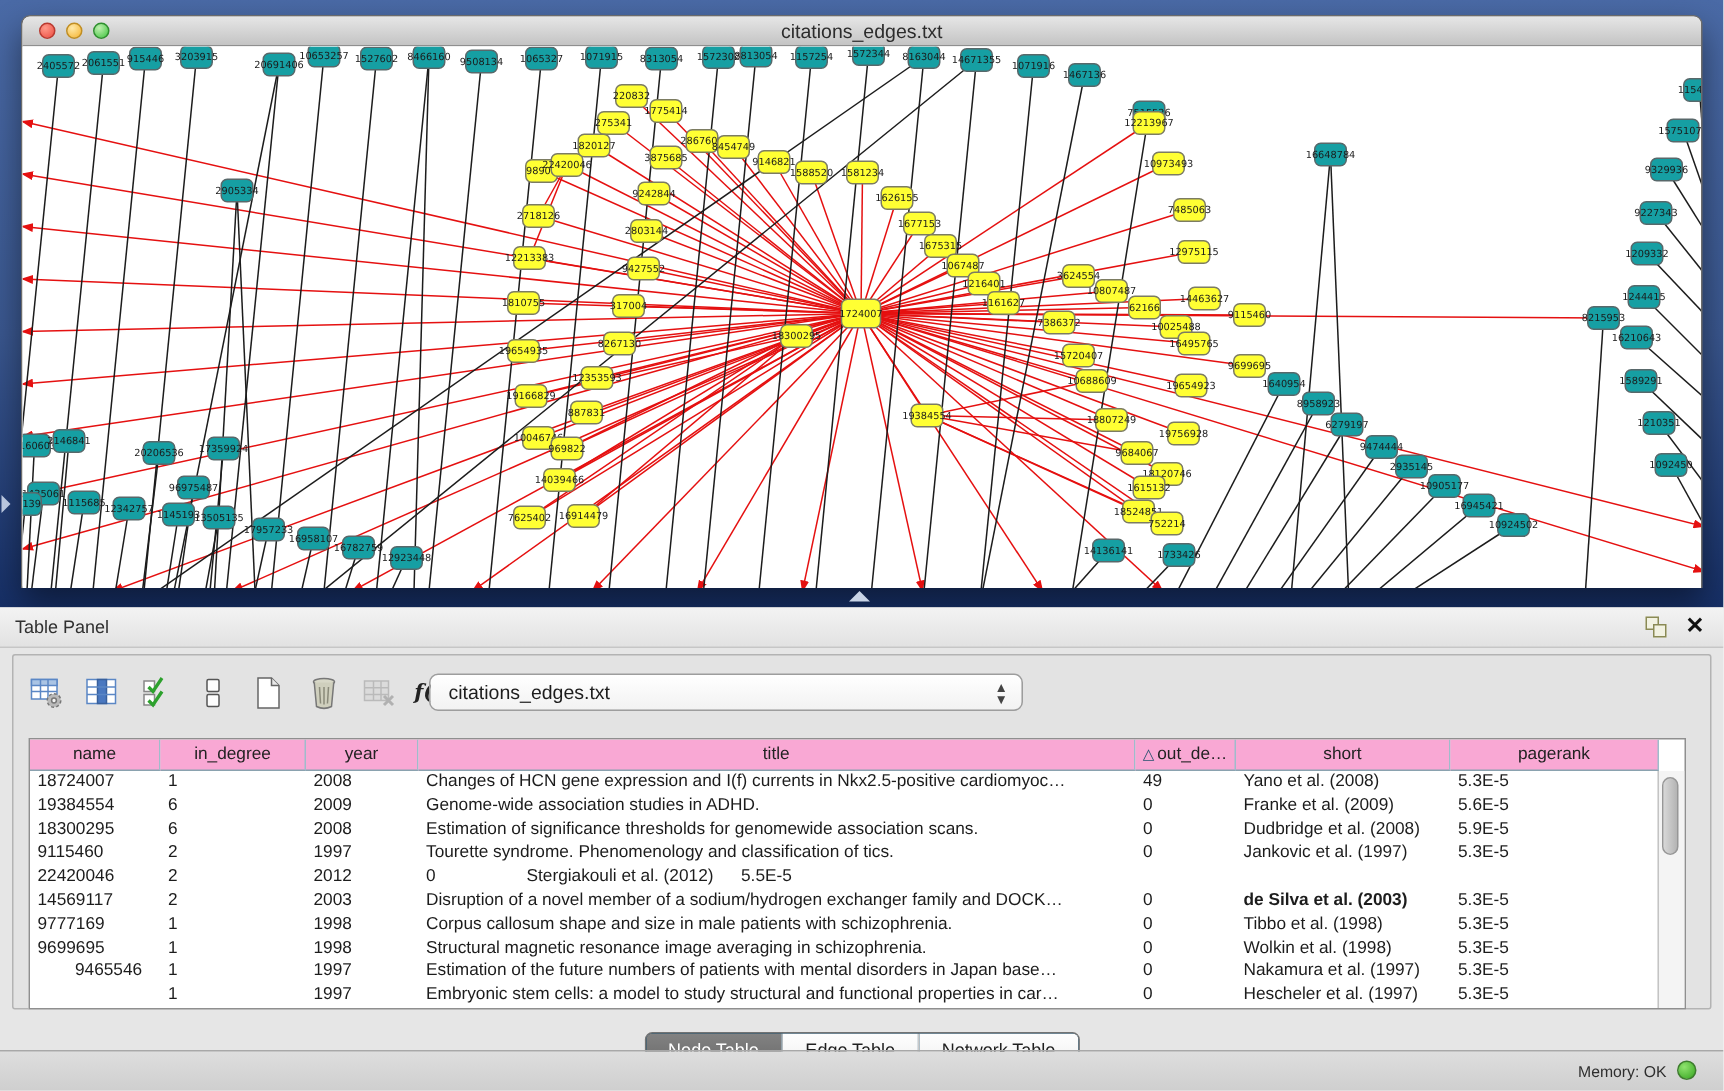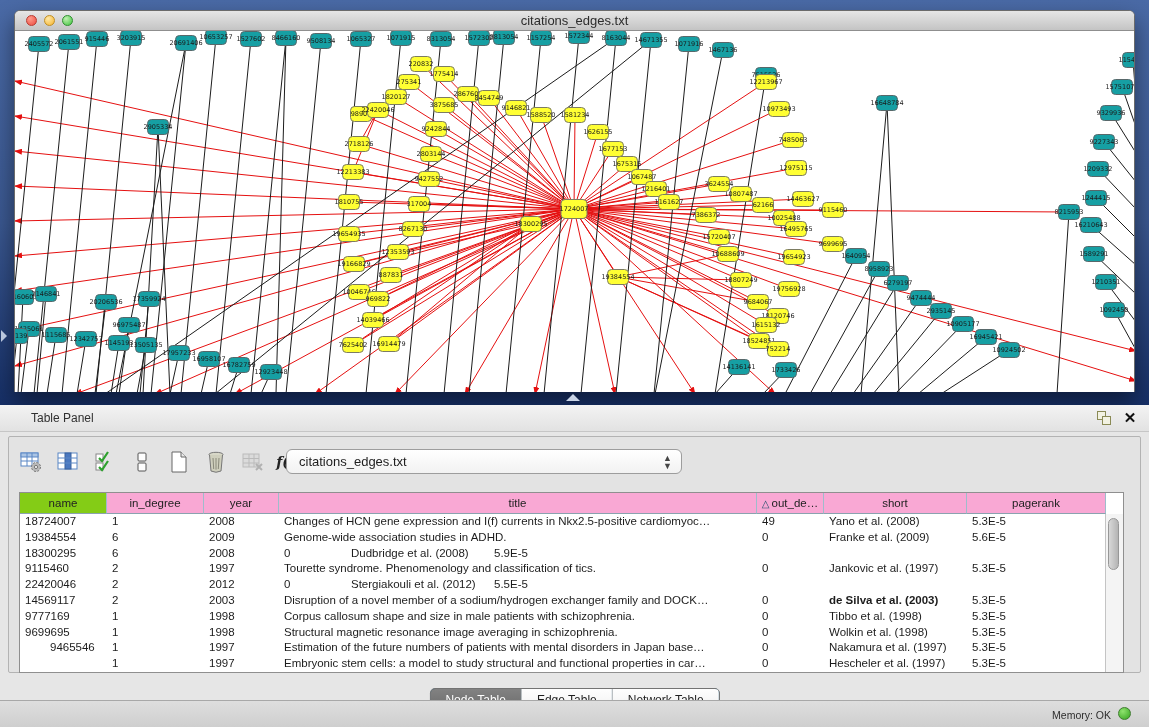--- a/index.html
+++ b/index.html
@@ -28,21 +28,21 @@
   .nt{fill:#169FA3;stroke:#58686a;stroke-width:1;}
   .splitter-grip{position:absolute;left:566px;top:394px;width:0;height:0;cursor:row-resize;
      border-left:7px solid transparent;border-right:7px solid transparent;border-bottom:7px solid #c9d4e6;}
   .left-grip{position:absolute;left:1px;top:330px;width:0;height:0;
      border-top:6px solid transparent;border-bottom:6px solid transparent;border-left:6px solid #b9c6dd;}
 
   
   .bottom{position:absolute;left:0;top:405px;width:1149px;height:322px;background:#e6e6e6;}
   .panel-header{position:absolute;left:0;top:0;width:1149px;height:26px;
      background:linear-gradient(#f3f3f3,#e2e2e2);border-bottom:1px solid #c6c6c6;}
-  .panel-header .ptitle{position:absolute;left:10px;top:6px;font-size:12px;color:#303030;margin-left:21px;}
+  .panel-header .ptitle{position:absolute;left:10px;top:6px;font-size:12px;color:#303030;}
   .ph-btn{position:absolute;top:4px;width:18px;height:18px;background:none;border:none;padding:0;cursor:pointer;}
   .ph-detach{right:36px;}
   .ph-close{right:10px;font-size:15px;font-weight:bold;color:#111;line-height:18px;}
   .detach-sq{position:absolute;box-sizing:border-box;border:1.5px solid #8a8a55;background:#f2f2e2;}
   .panel-box{position:absolute;left:8px;top:31px;width:1133px;height:237px;box-sizing:border-box;
      background:#e3e3e3;border:1px solid #b3b3b3;border-radius:2px;}
 
   
   .toolbar{position:absolute;left:8px;top:8px;height:34px;display:flex;align-items:center;gap:9px;}
   .tb-btn{width:28px;height:28px;background:none;border:none;padding:1px;cursor:pointer;
@@ -53,21 +53,21 @@
      font-size:13px;color:#1d1d1d;text-align:left;padding:0 26px 0 12px;cursor:pointer;}
   .combo .stepper{position:absolute;right:9px;top:4px;font-size:9px;color:#444;line-height:8px;}
 
   
   .tablewrap{position:absolute;left:10px;top:55px;width:1105px;height:181px;box-sizing:border-box;
      background:#fff;border:1px solid #8f8f8f;overflow:hidden;}
   .thead{display:flex;height:21px;}
   .th{box-sizing:border-box;height:21px;line-height:20px;font-size:11.5px;color:#222;text-align:center;
      background:#f9a8d4;border-right:1px solid #9fbccb;border-bottom:1px solid #8aa2af;
      overflow:hidden;white-space:nowrap;cursor:pointer;}
-  .th.first{background:#84cc16;}
+  .th.first{background:#f9a8d4;}
   .sortmark{color:#27526f;font-size:10px;margin-right:2px;}
   .trow{display:flex;height:15.8px;cursor:default;}
   .td{box-sizing:border-box;font-size:11.5px;line-height:15.8px;color:#1c1c1c;
      padding-left:5px;border-right:1px solid transparent;overflow:hidden;white-space:nowrap;}
   .vscroll{position:absolute;right:0;top:21px;bottom:0;width:17px;background:#f4f4f4;border-left:1px solid #c4c4c4;}
   .vthumb{position:absolute;left:2px;top:4px;width:11px;height:52px;border-radius:6px;cursor:pointer;
      background:linear-gradient(90deg,#d8d8d8,#b4b4b4);border:1px solid #979797;box-sizing:border-box;}
 
   
   .tabbar{position:absolute;left:50%;top:267px;transform:translateX(-50%);display:inline-flex;
@@ -623,20 +623,21 @@
             <div class="td" style="width: 75px;">2009</div>
             <div class="td" style="width: 478px;">Genome-wide association studies in ADHD.</div>
             <div class="td" style="width: 67px;">0</div>
             <div class="td" style="width: 143px;">Franke et al. (2009)</div>
             <div class="td" style="width: 139px;">5.6E-5</div>
           </div>
           <div class="trow">
             <div class="td" style="width: 87px;">18300295</div>
             <div class="td" style="width: 97px;">6</div>
             <div class="td" style="width: 75px;">2008</div>
+            <div class="td" style="width: 478px;">Estimation of significance thresholds for genomewide association scans.</div>
             <div class="td" style="width: 67px;">0</div>
             <div class="td" style="width: 143px;">Dudbridge et al. (2008)</div>
             <div class="td" style="width: 139px;">5.9E-5</div>
           </div>
           <div class="trow">
             <div class="td" style="width: 87px;">9115460</div>
             <div class="td" style="width: 97px;">2</div>
             <div class="td" style="width: 75px;">1997</div>
             <div class="td" style="width: 478px;">Tourette syndrome. Phenomenology and classification of tics.</div>
             <div class="td" style="width: 67px;">0</div>

